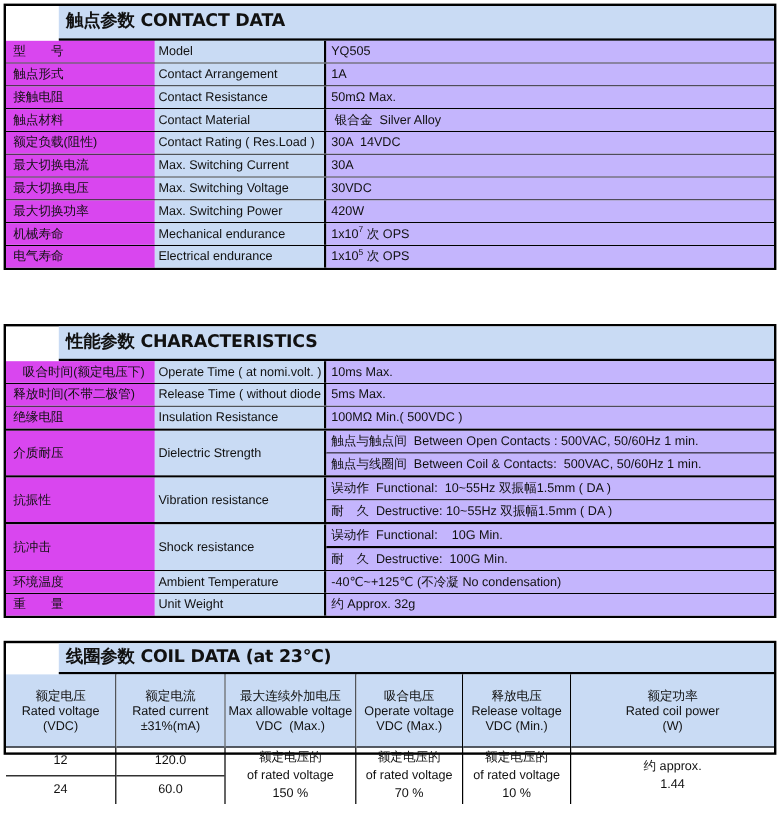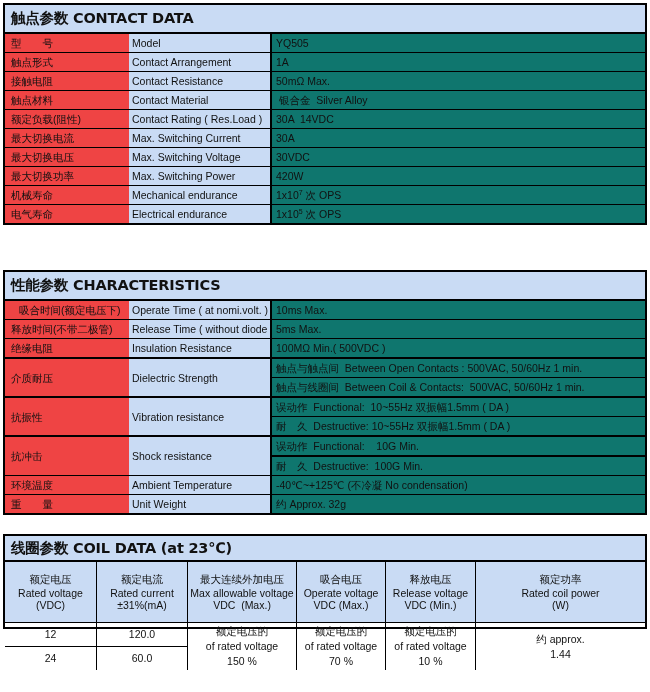--- a/index.html
+++ b/index.html
@@ -1,26 +1,26 @@
 <!DOCTYPE html>
 <html><head>
 <meta charset="utf-8">
 <style>
   html, body { margin: 0; padding: 0; background: #ffffff; }
   body { width: 650px; height: 692px; position: relative; overflow: hidden;
          font-family: "Liberation Sans", "DejaVu Sans", sans-serif; color: #111; }
   .tbl { position: absolute; left: 3px; width: 644px; border: 2px solid #000; box-sizing: border-box; background: #fff; }
   .sec-title { background: #c9dbf4; height: 27px; line-height: 27px; padding-left: 6px;
                font-family: "DejaVu Sans", sans-serif; font-weight: bold; font-size: 14.5px;
-               border-bottom: 2px solid #000; letter-spacing: -0.2px; }
+               border-bottom: 2px solid #000; letter-spacing: -0.2px; margin-left: 44px; }
   .row { display: flex; border-bottom: 1px solid #000; height: 18px; }
   .row:last-child { border-bottom: none; }
-  .c-zh { width: 124px; background: #ef4444; font-size: 10.5px; line-height: 18px; padding-left: 6px; box-sizing: border-box; white-space: nowrap; overflow: hidden; }
+  .c-zh { width: 124px; background: #d946ef; font-size: 10.5px; line-height: 18px; padding-left: 6px; box-sizing: border-box; white-space: nowrap; overflow: hidden; }
   .c-en { width: 143px; background: #c9dbf4; font-size: 10.5px; line-height: 18px; padding-left: 3px; box-sizing: border-box; white-space: nowrap; overflow: hidden; border-right: 2px solid #000; }
-  .c-val { flex: 1; font-size: 10.5px; line-height: 18px; padding-left: 4px; white-space: nowrap; overflow: hidden; background: #0f766e; }
+  .c-val { flex: 1; font-size: 10.5px; line-height: 18px; padding-left: 4px; white-space: nowrap; overflow: hidden; background: #c4b5fd; }
   sup { font-size: 7px; line-height: 0; }
   
   .mrow { display: flex; border-bottom: 2px solid #000; }
   .mrow .c-zh, .mrow .c-en { display: flex; align-items: center; line-height: 14px; }
   .subcol { flex: 1; display: flex; flex-direction: column; }
   .subcol .c-val { height: 18px; border-bottom: 1px solid #000; flex: none; }
   .subcol .c-val:last-child { border-bottom: none; }
   
   .coil-grid { display: flex; }
   .coil-col { border-right: 1px solid #000; text-align: center; font-size: 10.5px; }

